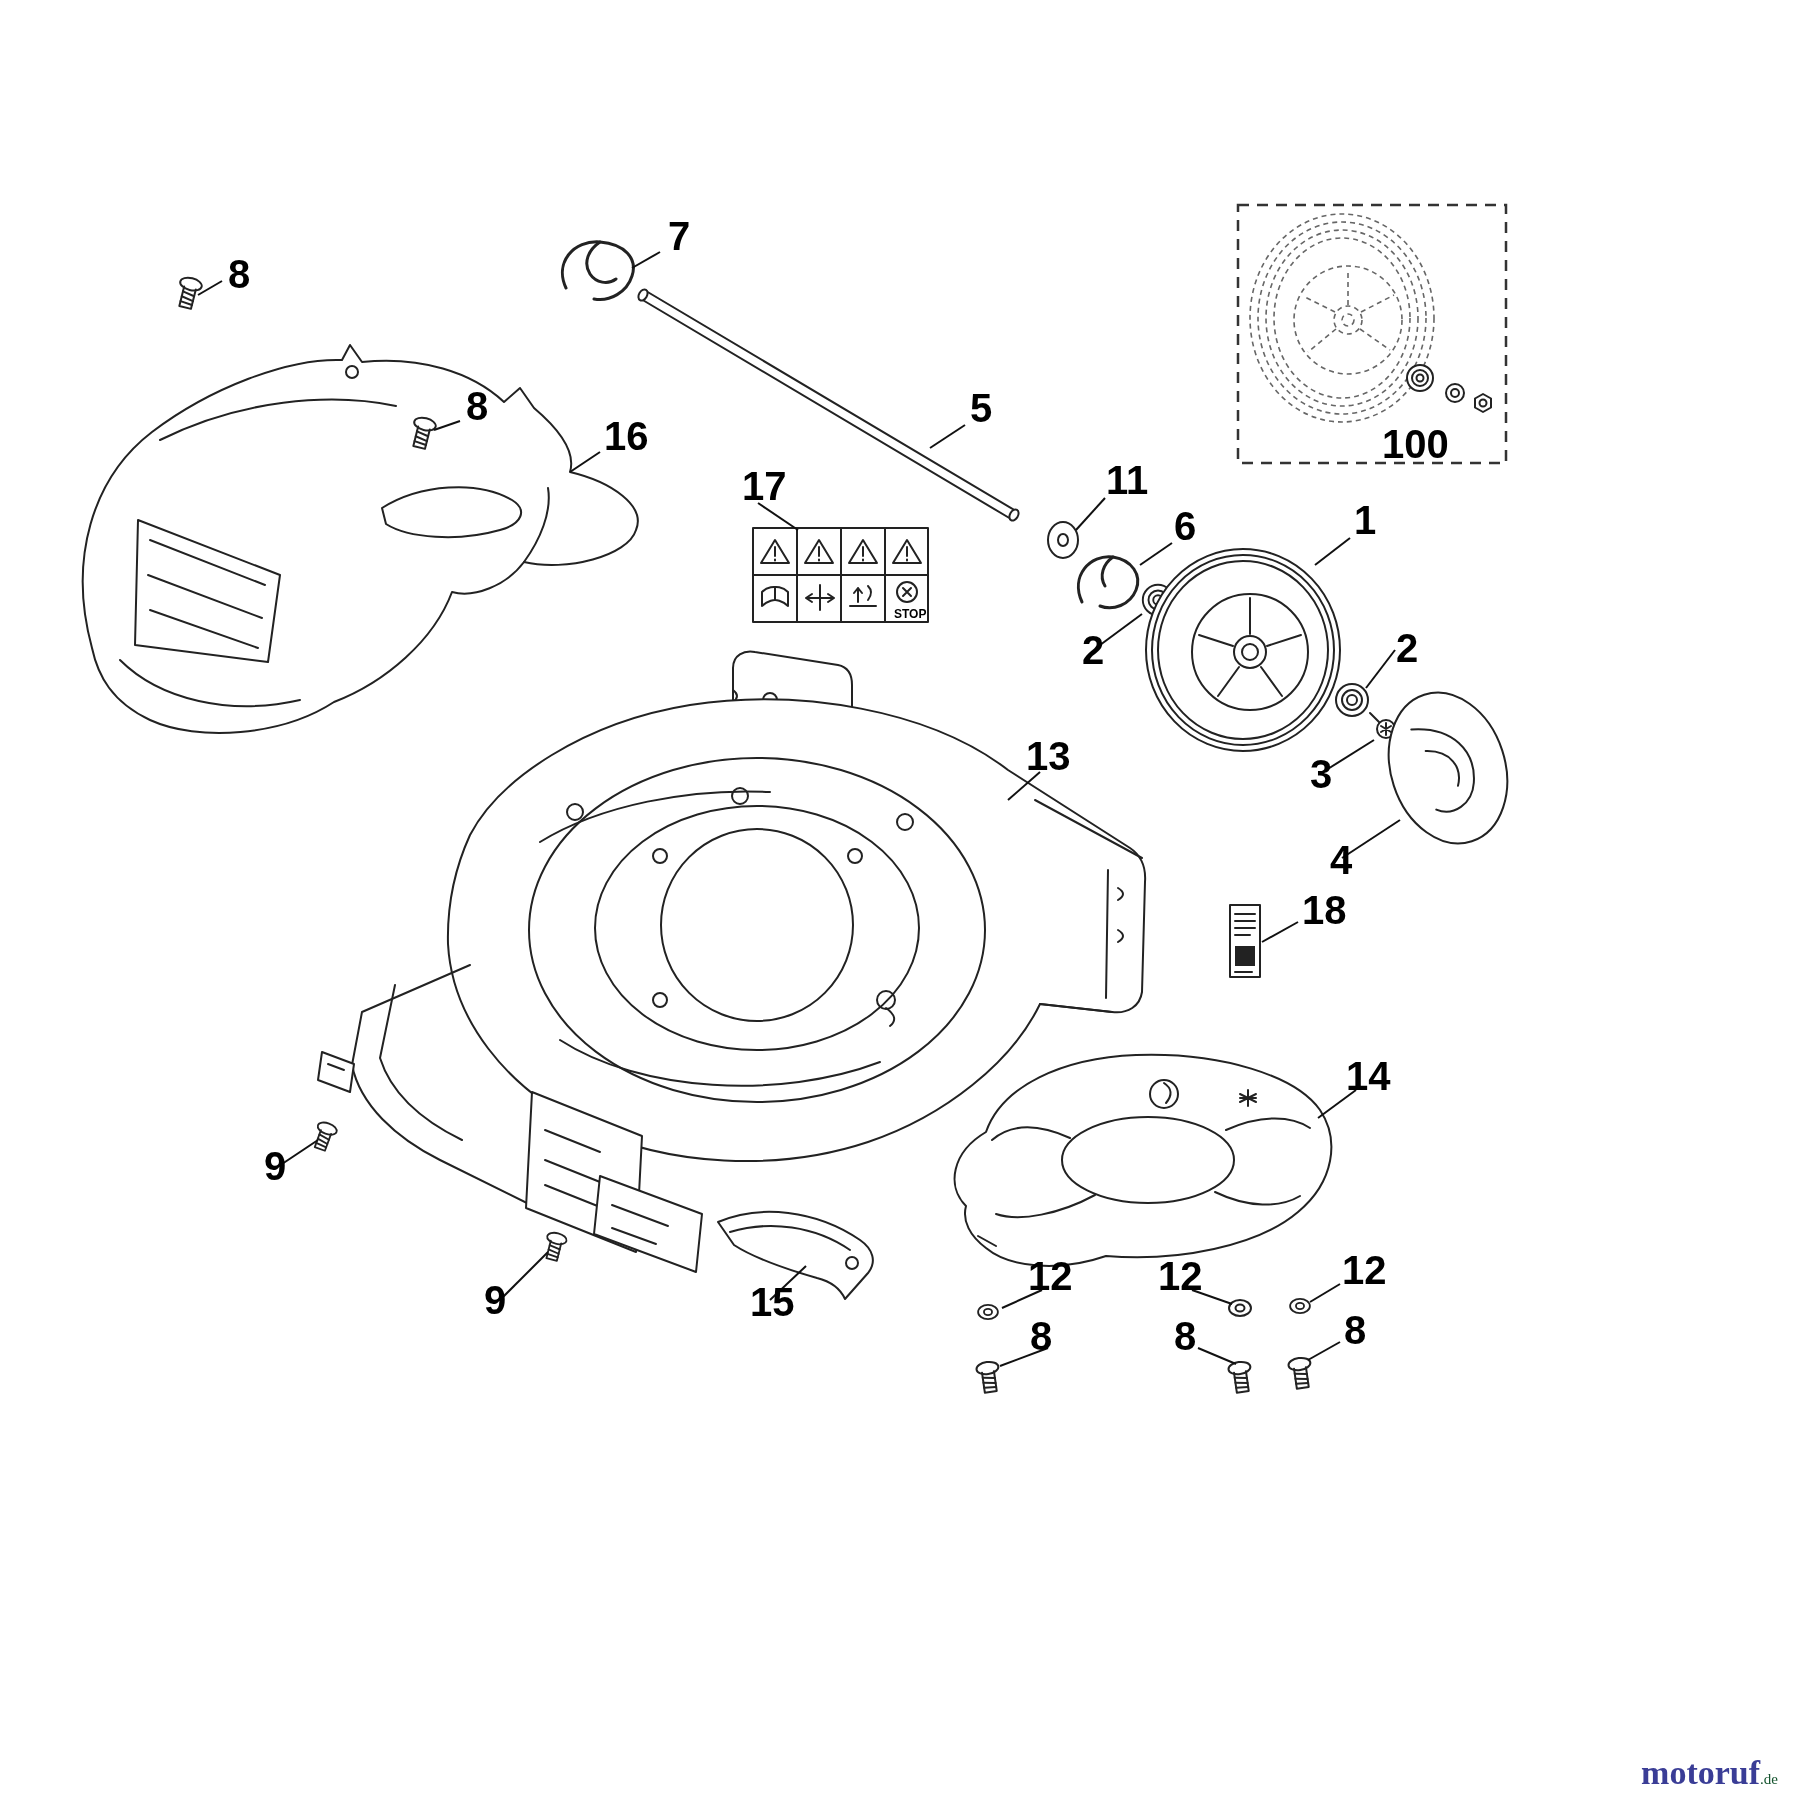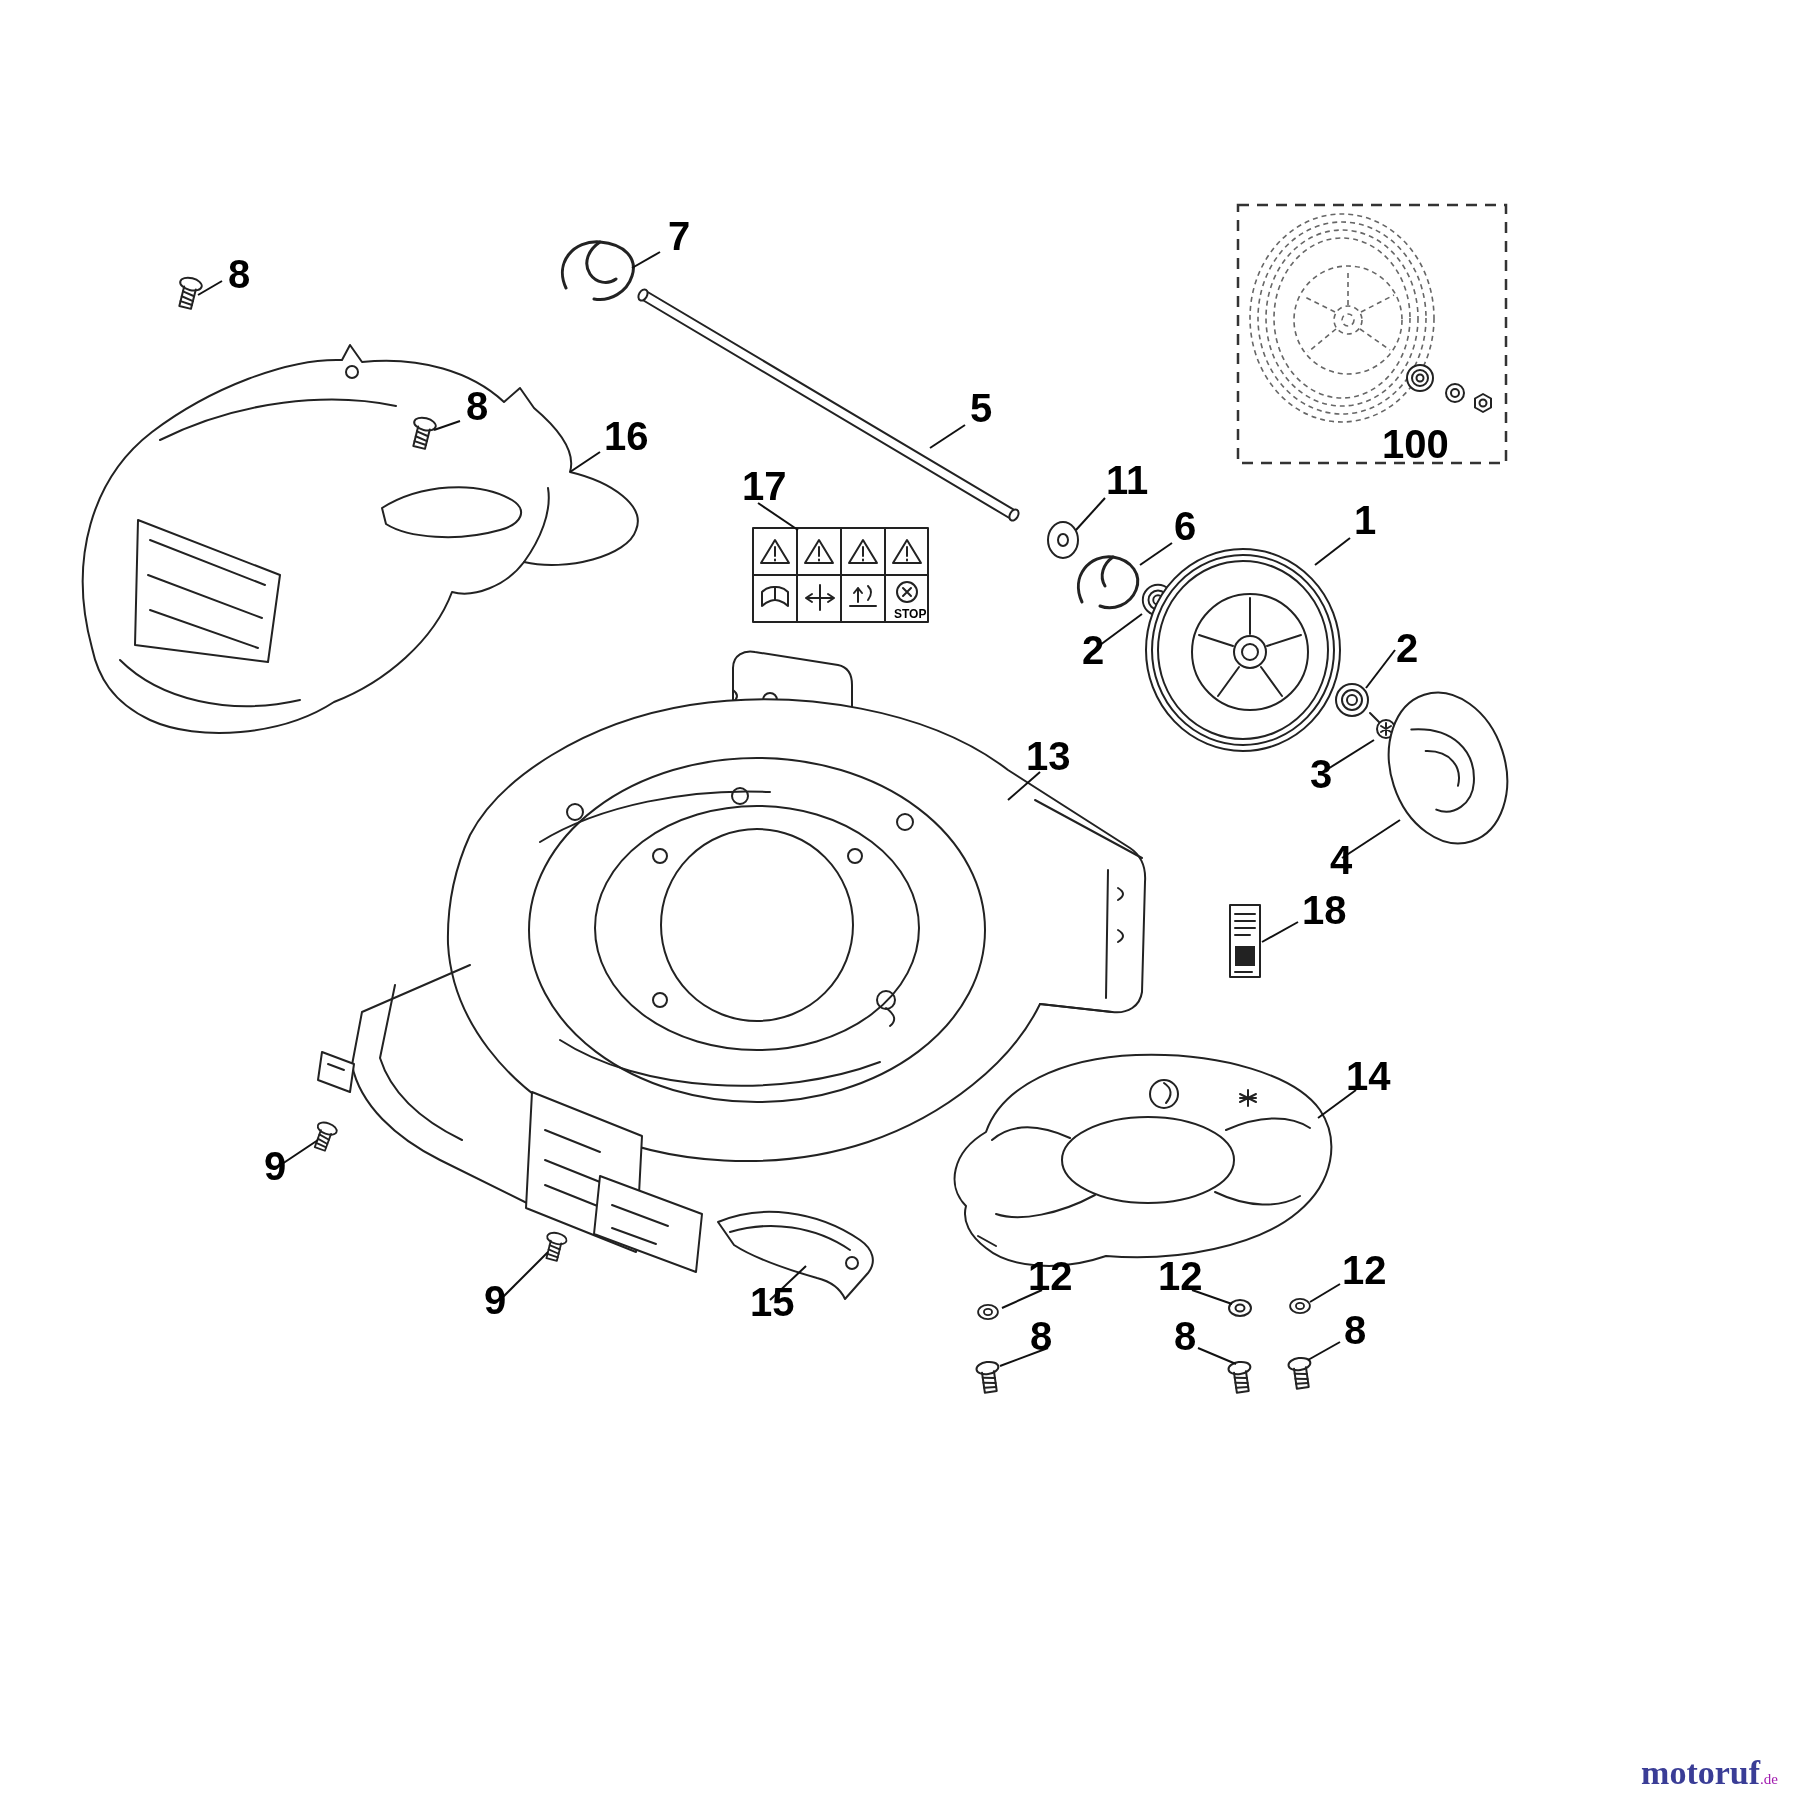--- a/index.html
+++ b/index.html
@@ -8,21 +8,21 @@
   svg{position:absolute;left:0;top:0;}
   .ln{stroke:#222;fill:none;stroke-width:2;stroke-linecap:round;stroke-linejoin:round;}
   .lnf{stroke:#222;fill:#ffffff;stroke-width:2;stroke-linejoin:round;}
   .thick{stroke-width:3;}
   .ghost{stroke:#666;fill:none;stroke-width:1.6;stroke-dasharray:5 4;}
   .leader{stroke:#111;stroke-width:2;fill:none;}
   .lbl{font-family:"Liberation Sans",sans-serif;font-size:40px;font-weight:bold;fill:#000;}
   .stopTxt{font-family:"Liberation Sans",sans-serif;font-size:12px;font-weight:bold;fill:#000;}
   .wm{position:absolute;right:22px;bottom:8px;font-family:"Liberation Serif",serif;}
   .wm .brand{font-size:34px;font-weight:bold;color:#3a3d96;}
-  .wm .suffix{font-size:15px;color:#a21caf;}
+  .wm .suffix{font-size:15px;color:#14532d;}
 </style>
 </head>
 <body>
 
 <div class="canvas">
 <svg width="1800" height="1800" viewBox="0 0 1800 1800">
 
   <defs>
     <g id="screwGlyph">
       <ellipse cx="0" cy="-4" rx="11" ry="6" class="lnf"></ellipse>

